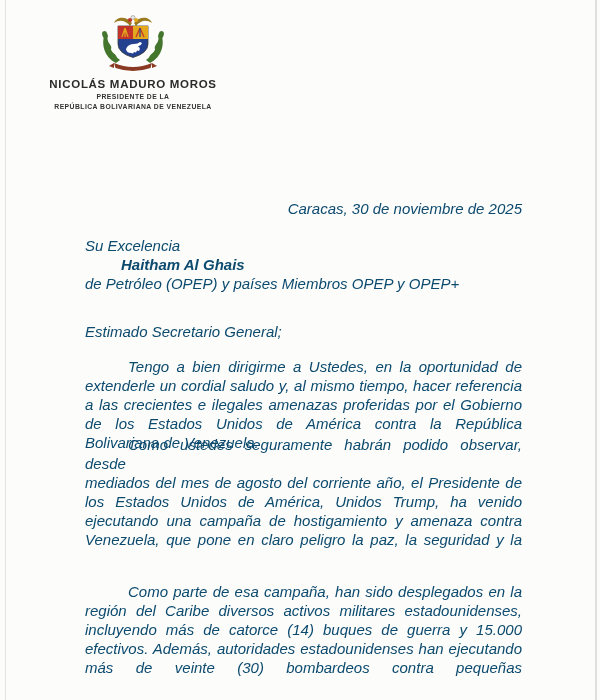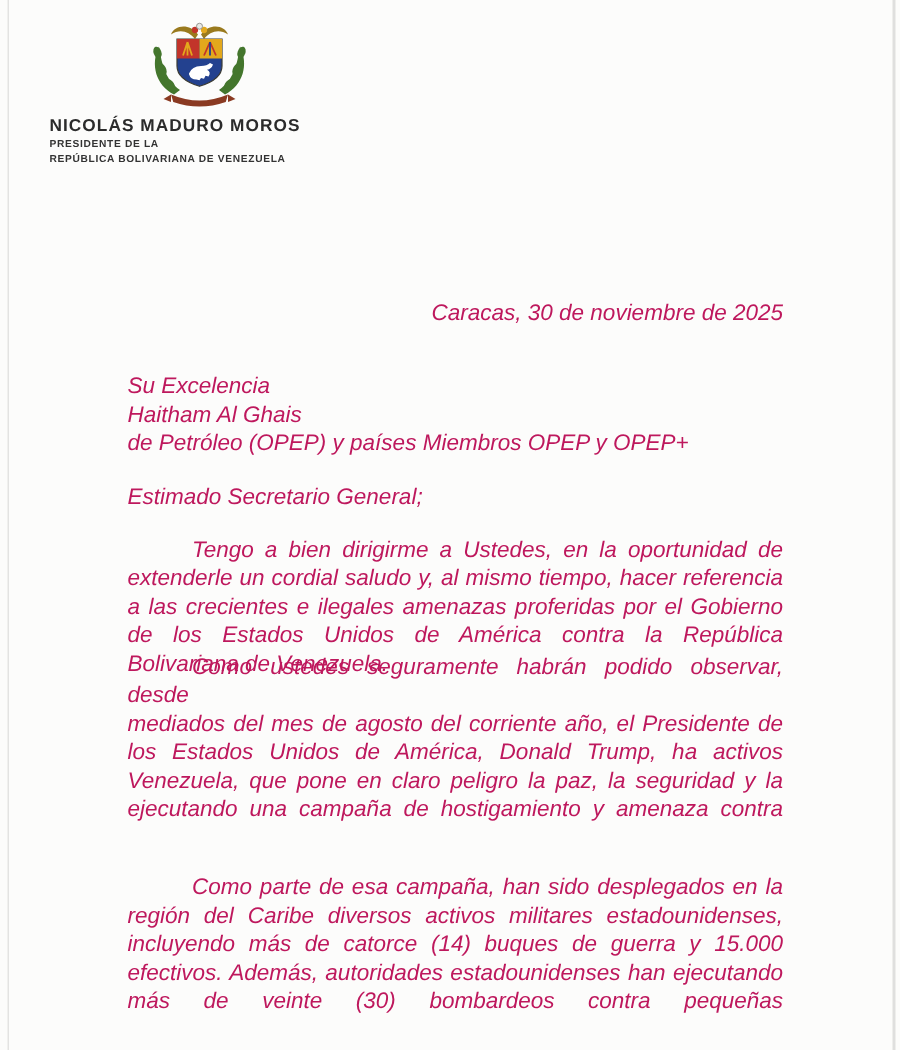--- a/index.html
+++ b/index.html
@@ -15,44 +15,45 @@
     overflow:hidden;
     color:#1e1e1e;
   }
   .edge { position:absolute; top:0; bottom:0; }
   .edge.left  { left:5px;  width:1px; background:#e3e3e2; }
   .edge.right { right:3px; width:2px; background:#dfdfde; }
 
   
   .letterhead {
     position:absolute; left:33px; top:13px; width:200px;
+    text-align:center;
   }
   .emblem { display:block; margin:0 auto 5px auto; }
   .lh-name {
     font-size:11.5px; font-weight:600; letter-spacing:0.7px;
     color:#2b2b2b; white-space:nowrap;
   }
   .lh-line2 {
     font-size:6.8px; font-weight:700; letter-spacing:0.45px;
     color:#333; margin-top:3px; white-space:nowrap;
   }
   .lh-line3 {
     font-size:6.8px; font-weight:700; letter-spacing:0.45px;
     color:#333; margin-top:2.5px; white-space:nowrap;
   }
 
   
   .block {
     position:absolute; left:85px; width:437px;
     font-style:italic; font-size:15px; line-height:19px;
-    color:#be185d;
+    color:#0c4a6e;
   }
   .dateline { top:199px; text-align:right; }
-  .recipient { top:248px; }
-  .recipient .bold { font-weight:normal; }
+  .recipient { top:236px; }
+  .recipient .bold { font-weight:bold;margin-left:36px; }
   .greeting { top:322px; }
   .para1 { top:357px; }
   .para2 { top:435px; }
   .para3 { top:582px;font-style:italic; }
   .line { text-align:justify; text-align-last:justify; }
   .line.first { text-indent:43px; }
   .line.endpara { text-align-last:left; }
 </style>
 </head>
 <body>
@@ -113,23 +114,23 @@
     <div class="line">a las crecientes e ilegales amenazas proferidas por el Gobierno</div>
     <div class="line">de los Estados Unidos de América contra la República</div>
     <div class="line endpara">Bolivariana de Venezuela.</div>
   </div>
 
   <div class="block greeting">Estimado Secretario General;</div>
 
   <div class="block para2">
     <div class="line first">Como ustedes seguramente habrán podido observar, desde</div>
     <div class="line">mediados del mes de agosto del corriente año, el Presidente de</div>
-    <div class="line">los Estados Unidos de América, Donald Trump, ha activos</div>
+    <div class="line">los Estados Unidos de América, Unidos Trump, ha venido</div>
+    <div class="line">ejecutando una campaña de hostigamiento y amenaza contra</div>
     <div class="line">Venezuela, que pone en claro peligro la paz, la seguridad y la</div>
-    <div class="line">ejecutando una campaña de hostigamiento y amenaza contra</div>
   </div>
 
   <div class="block para3">
     <div class="line first">Como parte de esa campaña, han sido desplegados en la</div>
     <div class="line">región del Caribe diversos activos militares estadounidenses,</div>
     <div class="line">incluyendo más de catorce (14) buques de guerra y 15.000</div>
     <div class="line">efectivos. Además, autoridades estadounidenses han ejecutando</div>
     <div class="line">más de veinte (30) bombardeos contra pequeñas</div>
   </div>
 </div>

